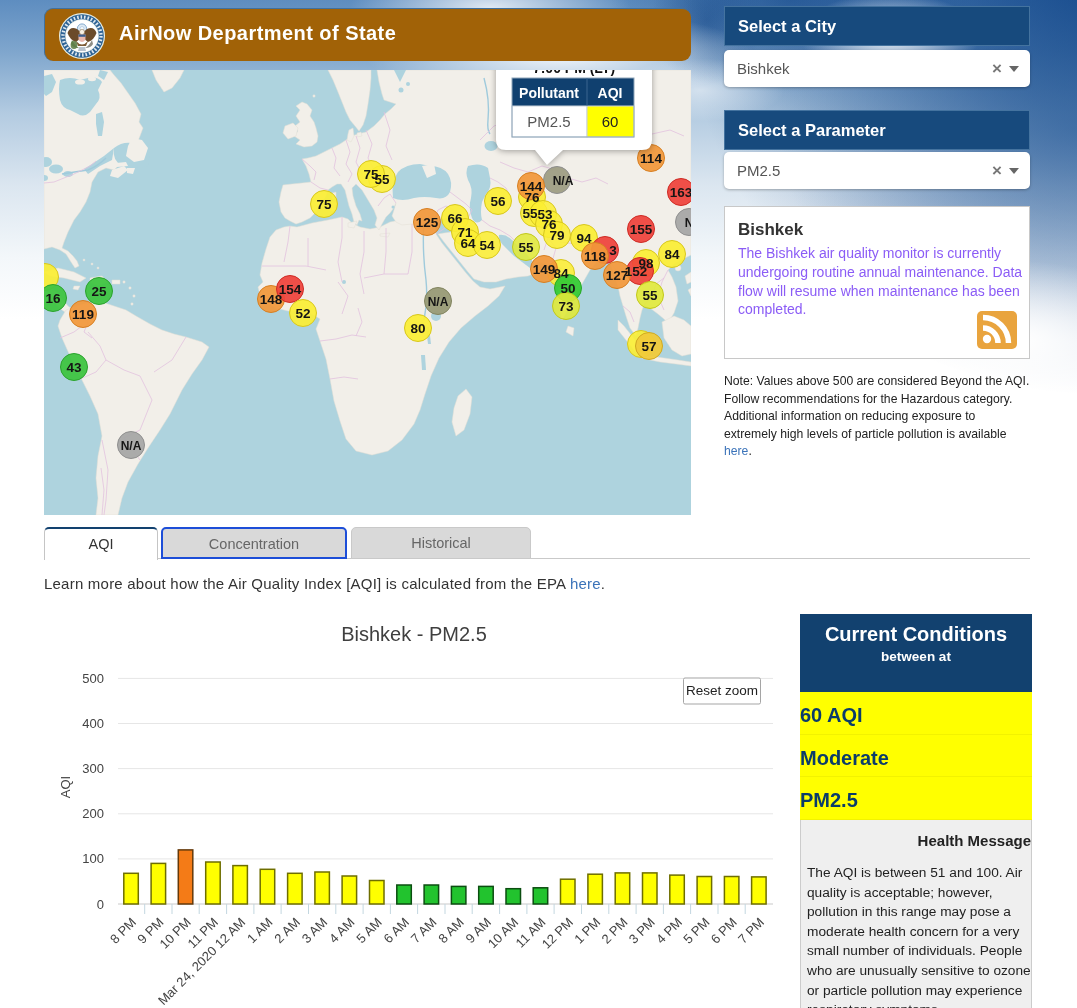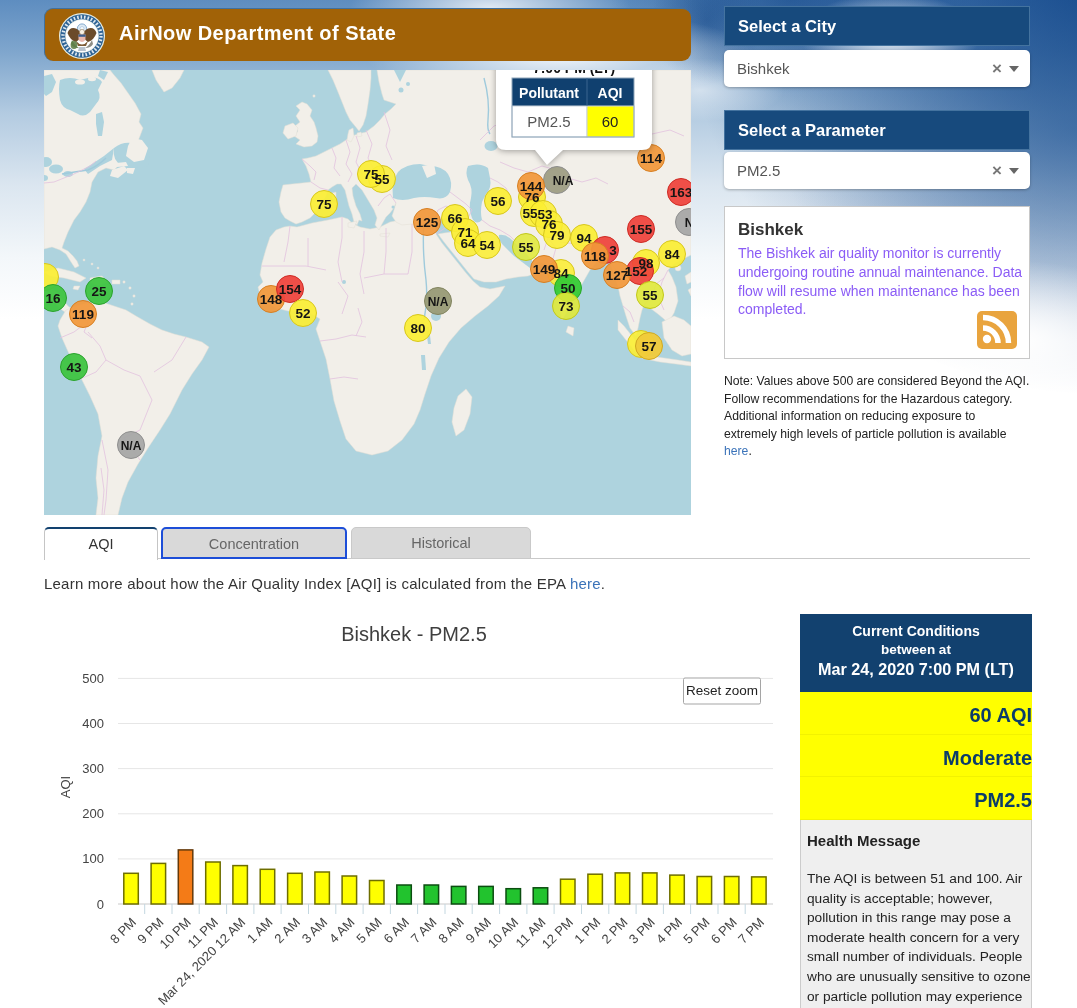--- a/index.html
+++ b/index.html
@@ -32,27 +32,27 @@
 .note{position:absolute;left:724px;top:373px;width:307px;font-size:12.2px;color:#222;line-height:17.5px}
 a.lnk{color:#3b73b9;text-decoration:none}
 .tab{position:absolute;top:527px;height:32px;font-size:14.5px;text-align:center;line-height:30px;border-radius:5px 5px 0 0;z-index:2}
 .tab1{left:44px;width:114px;background:#fff;border:1px solid #c5c5c5;border-top:2px solid #12416f;border-bottom:none;height:33px;color:#333;z-index:3}
 .tab2{left:161px;width:186px;background:#d9d9d9;border:2px solid #1d4ed8;color:#666}
 .tab3{left:351px;width:180px;background:#d9d9d9;border:1px solid #c9c9c9;color:#666}
 .rule{position:absolute;left:44px;top:558px;width:986px;height:1px;background:#c9c9c9;z-index:1}
 .learn{position:absolute;left:44px;top:575px;font-size:15px;color:#333;letter-spacing:.22px}
 .cc{position:absolute;left:800px;top:614px;width:232px}
 .cc-head{height:78px;background:#12416f;color:#fff;text-align:center;padding-top:9px}
-.cc-head .l1{font-size:14px;font-weight:bold}
+.cc-head .l1{font-size:20px;font-weight:bold}
 .cc-head .l2{font-size:13.5px;font-weight:bold;margin-top:3px}
 .cc-head .l3{font-size:16.2px;font-weight:bold;margin-top:3px}
-.cc-yel{height:128px;background:#ff0;color:#0b3c6a;font-weight:bold;font-size:20px;text-align:right}
+.cc-yel{height:128px;background:#ff0;color:#0b3c6a;font-weight:bold;font-size:20px;text-align:left}
 .cc-yel div{height:42.6px;line-height:46px;border-bottom:1px solid rgba(0,0,0,.05)}
 .cc-grey{background:#efefef;border:1px solid #ccc;border-top:none;height:200px;padding:12px 0 0 6px}
-.cc-grey h4{font-size:15px;color:#222;text-align:left;margin-bottom:20px}
+.cc-grey h4{font-size:15px;color:#222;text-align:right;margin-bottom:14px}
 .cc-grey p{font-size:13.7px;color:#222;line-height:19.6px;width:226px}
 </style>
 </head>
 <body>
 <div class="sky"></div>
 <div class="topbar">
 <svg class="seal" width="46" height="46" viewBox="-23 -23 46 46">
 <circle cx="0" cy="0" r="23" fill="#e8efe6"></circle>
 <circle cx="0" cy="0" r="21.8" fill="#2f6495"></circle>
 <circle cx="0" cy="0" r="19" fill="none" stroke="#ffffff" stroke-width="3.4" stroke-dasharray="1.6,1.9" opacity=".85"></circle>
@@ -419,21 +419,20 @@
 <text transform="translate(710.3,313) rotate(-45)" text-anchor="end" font-size="13" fill="#444">5 PM</text>
 <text transform="translate(737.6,313) rotate(-45)" text-anchor="end" font-size="13" fill="#444">6 PM</text>
 <text transform="translate(764.9,313) rotate(-45)" text-anchor="end" font-size="13" fill="#444">7 PM</text>
 <rect x="683.5" y="68" width="77" height="26" fill="#fff" stroke="#a5a5a5" stroke-width="1" rx="1.5"></rect>
 <text x="722" y="85" text-anchor="middle" font-size="13.5" fill="#222">Reset zoom</text>
 </svg></div>
 <div class="cc">
 <div class="cc-head">
       <div class="l1">Current Conditions</div>
       <div class="l2">between at</div>
-      <div class="l3">Mar 24, 2020 7:00 PM (LT)</div>
     </div>
 <div class="cc-yel">
       <div>60 AQI</div>
       <div>Moderate</div>
       <div>PM2.5</div>
     </div>
 <div class="cc-grey">
       <h4>Health Message</h4>
       <p>The AQI is between 51 and 100. Air quality is acceptable; however, pollution in this range may pose a moderate health concern for a very small number of individuals. People who are unusually sensitive to ozone or particle pollution may experience respiratory symptoms.</p>
     </div>

